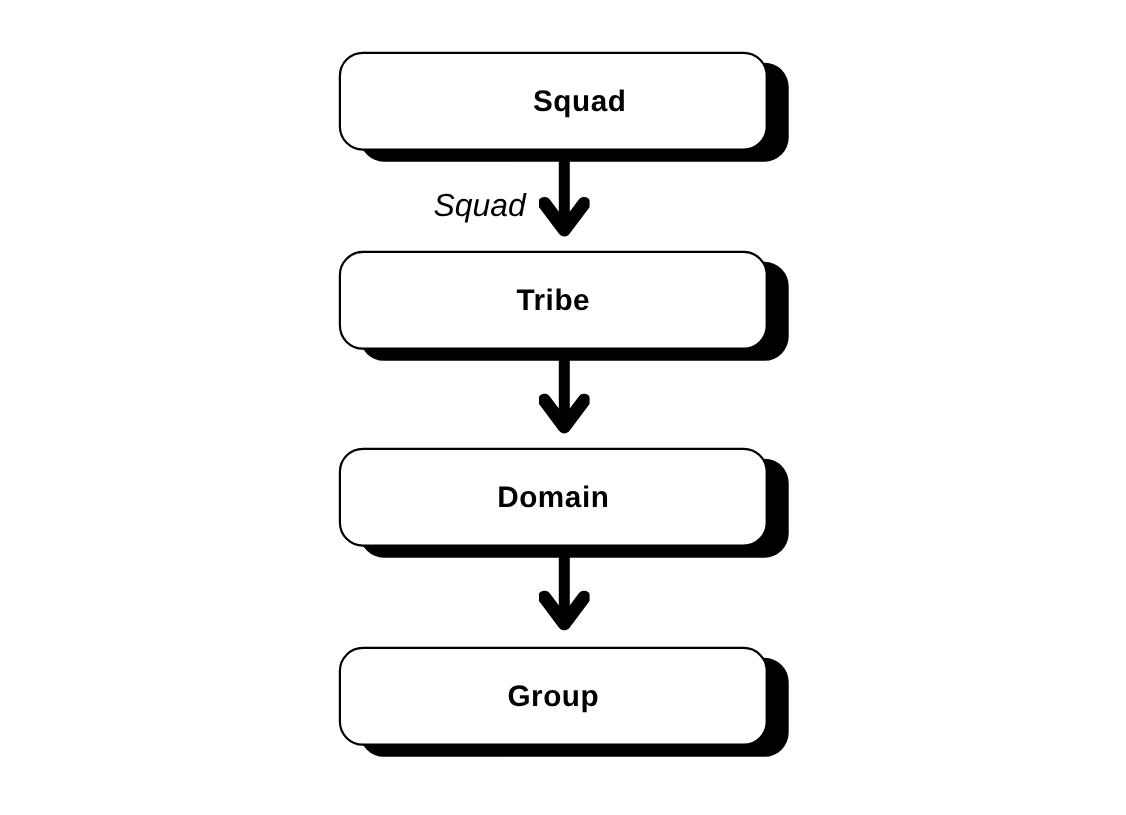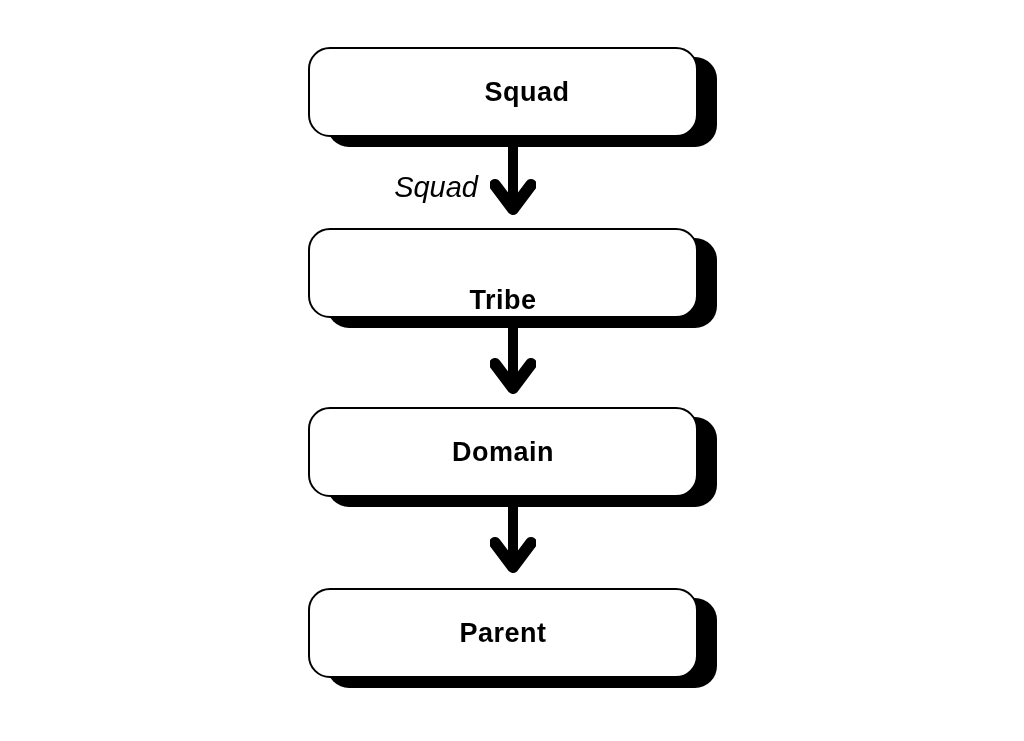--- a/index.html
+++ b/index.html
@@ -29,21 +29,21 @@
     align-items: center;
     justify-content: center;
   }
   .node-label {
     font-size: 27px;
     font-weight: 700;
     color: #000000;
     letter-spacing: 0.5px;
   }
   .node-1 { top: 47px; padding-left: 48px; }
-  .node-2 { top: 228px; align-items: flex-end; }
+  .node-2 { top: 228px; }
   .node-3 { top: 407px; text-align: right; }
   .node-4 { top: 588px; }
 
   .arrow {
     position: absolute;
     left: 490px;
     width: 46px;
     height: 74px;
   }
   .arrow-1 { top: 145px; }
@@ -90,16 +90,16 @@
   <div class="node node-3">
     <span class="node-label">Domain</span>
   </div>
 
   <svg class="arrow arrow-3" viewBox="0 0 46 74" xmlns="http://www.w3.org/2000/svg" aria-hidden="true">
     <line x1="23" y1="1" x2="23" y2="56" stroke="#000000" stroke-width="10"></line>
     <path d="M5 40 L23 64 L41 40" fill="none" stroke="#000000" stroke-width="12" stroke-linecap="round" stroke-linejoin="round"></path>
   </svg>
 
   <div class="node node-4">
-    <span class="node-label">Parent</span>
+    <span class="node-label">Group</span>
   </div>
 
 </div>
 
 </body></html>

